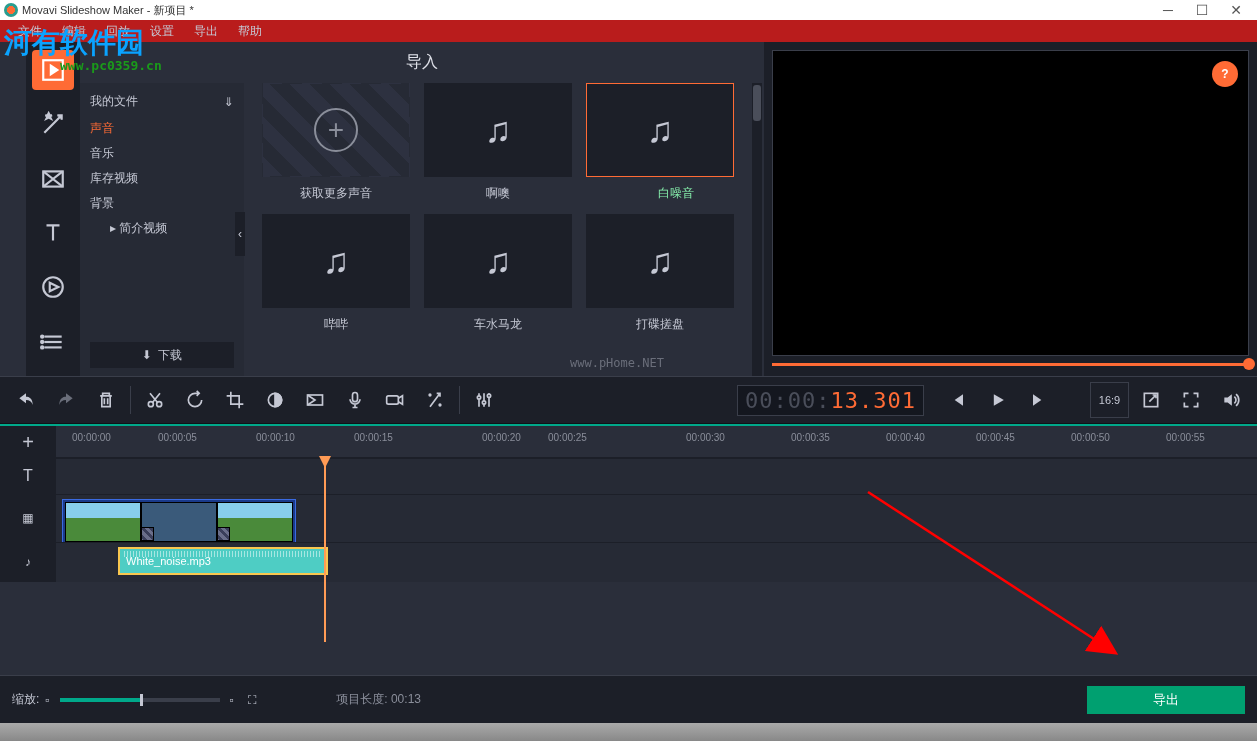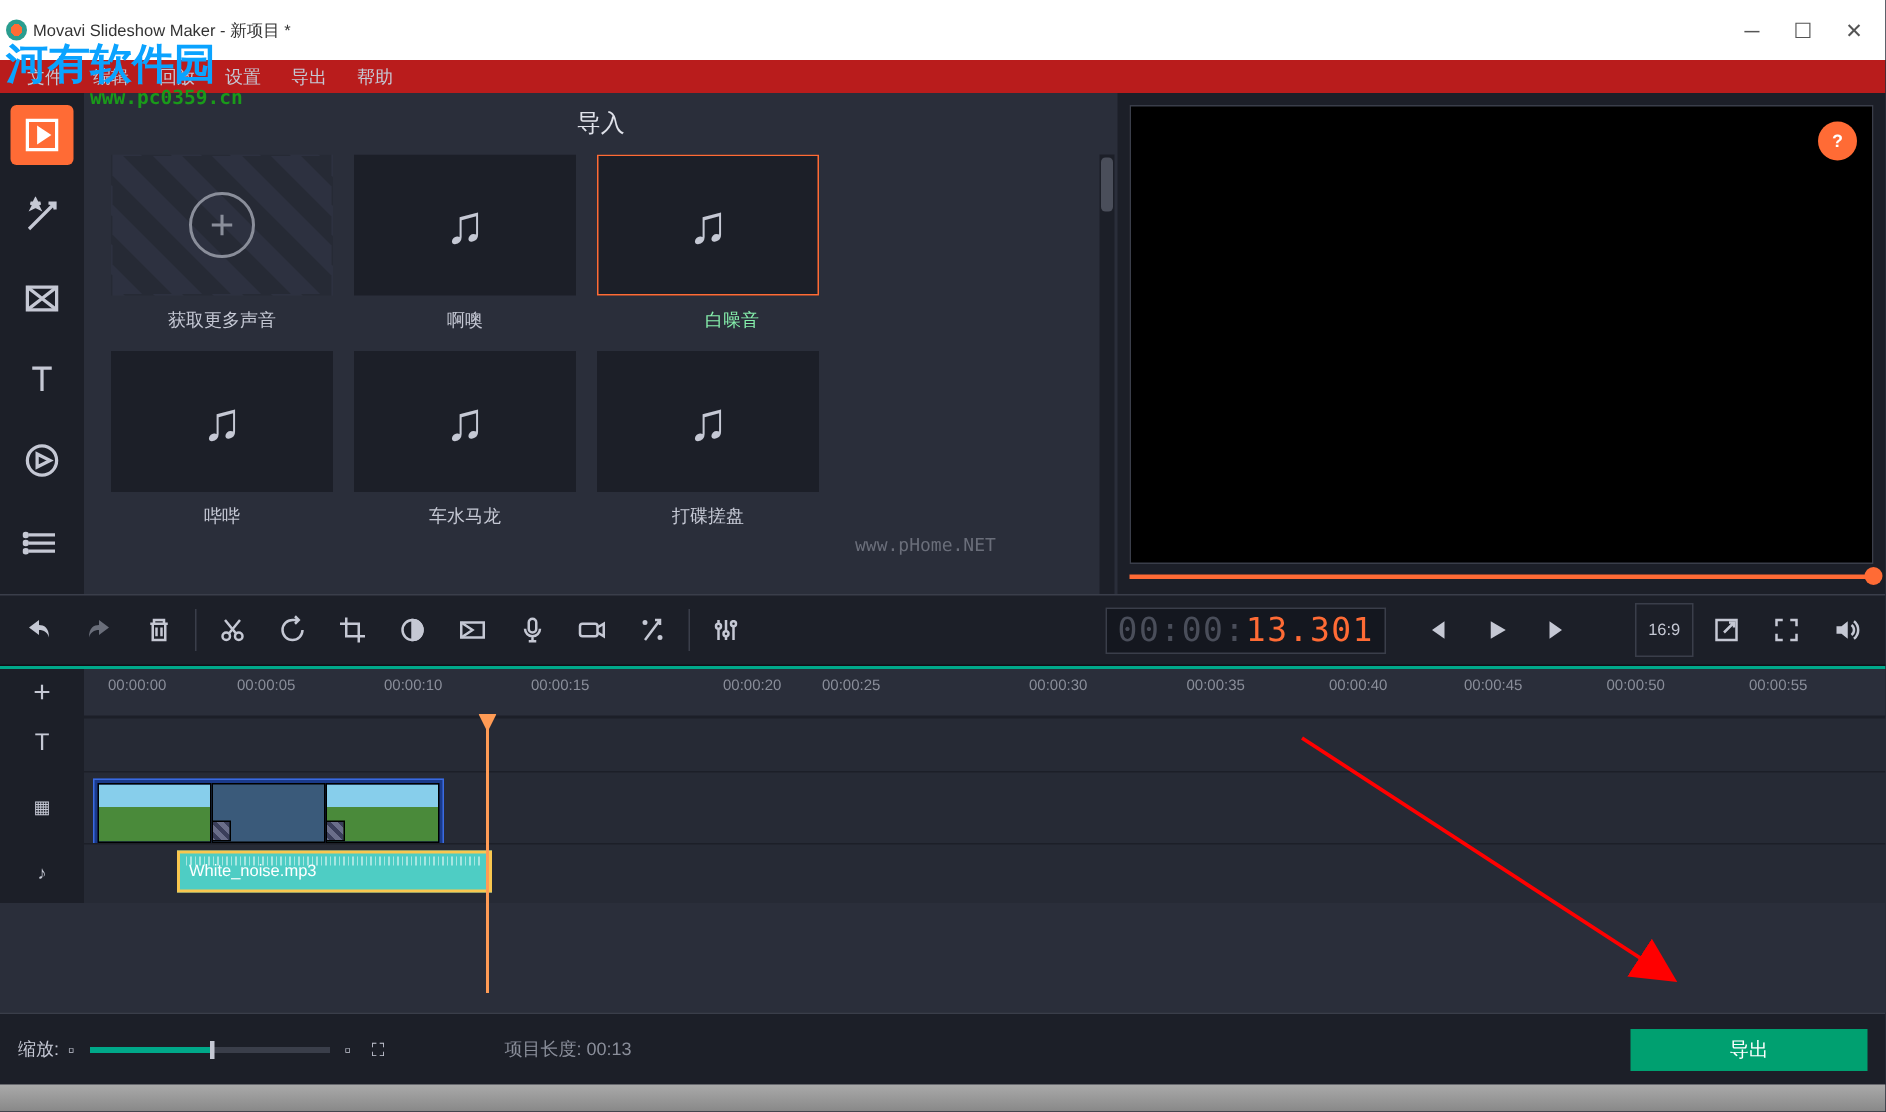--- a/index.html
+++ b/index.html
@@ -1,34 +1,34 @@
 <!DOCTYPE html>
 <html><head>
 <meta charset="utf-8">
 <style>
 * { margin: 0; padding: 0; box-sizing: border-box; user-select: none; }
 body { width: 1257px; height: 741px; background: #2a2e3a; font-family: "Microsoft YaHei", Arial, sans-serif; color: #c5c8d4; font-size: 12px; overflow: hidden; position: relative; }
 
 
-.titlebar { height: 40px; background: #fff; display: flex; align-items: center; padding: 0 4px; font-size: 11px; color: #333; }
+.titlebar { height: 20px; background: #fff; display: flex; align-items: center; padding: 0 4px; font-size: 11px; color: #333; }
 .titlebar .app-icon { width: 14px; height: 14px; background: radial-gradient(circle, #ff6b35 40%, #2a9d8f 40%); border-radius: 50%; margin-right: 4px; }
 .titlebar .spacer { flex: 1; }
 .titlebar .win-btn { width: 34px; height: 22px; display: flex; align-items: center; justify-content: center; font-size: 14px; color: #555; cursor: pointer; }
 
 
 .watermark { position: absolute; top: 24px; left: 4px; font-size: 28px; font-weight: bold; color: #0aa3ff; z-index: 5; pointer-events: none; }
 .watermark-sub { position: absolute; top: 58px; left: 60px; font-size: 13px; font-weight: bold; color: #1a9a1a; z-index: 5; pointer-events: none; font-family: monospace; }
 .watermark2 { position: absolute; top: 356px; left: 570px; font-size: 12px; color: #6a6e7a; z-index: 5; pointer-events: none; font-family: monospace; }
 
 
 .menubar { height: 22px; background: #b91c1c; display: flex; align-items: center; padding: 0 8px; }
 .menubar .menu-item { padding: 0 10px; font-size: 12px; color: #c5c8d4; cursor: pointer; }
 
 
-.main-area { height: 334px; display: flex; }
+.main-area { height: 334px; display: flex; margin-left: 26px; }
 .side-tools { width: 56px; background: #1c1f28; display: flex; flex-direction: column; align-items: center; padding-top: 8px; }
 .side-tool { width: 42px; height: 42px; margin-bottom: 14px; display: flex; align-items: center; justify-content: center; border-radius: 4px; cursor: pointer; }
 .side-tool.active { background: #ff6b35; }
 .side-tool svg { width: 26px; height: 26px; }
 
 .import-panel { flex: 1; display: flex; flex-direction: column; background: #2a2e3a; }
 .import-title { text-align: center; font-size: 16px; padding: 10px 0; color: #e0e2ea; }
 .import-body { flex: 1; display: flex; position: relative; }
 
 .file-tree { width: 164px; background: #262a35; padding: 6px 10px; font-size: 12px; position: relative; }
@@ -169,20 +169,36 @@
           <circle cx="2" cy="7" r="1" fill="#c5c8d4"></circle>
           <circle cx="2" cy="12" r="1" fill="#c5c8d4"></circle>
           <circle cx="2" cy="17" r="1" fill="#c5c8d4"></circle>
         </svg>
       </div>
   </div>
 
   <div class="import-panel">
     <div class="import-title">导入</div>
     <div class="import-body">
+      <div class="file-tree">
+        <div class="tree-header">
+          <span class="tree-item">我的文件</span>
+          <span>⇓</span>
+        </div>
+        <div class="tree-item active">声音</div>
+        <div class="tree-item">音乐</div>
+        <div class="tree-item">库存视频</div>
+        <div class="tree-item">背景</div>
+        <div class="tree-item indent">▸ <span>简介视频</span></div>
+        <div class="download-btn">
+            <span>⬇</span>
+            <span>下载</span>
+          </div>
+        <div class="collapse-handle">‹</div>
+      </div>
       <div class="sound-grid">
         <div class="sound-row">
           <div class="sound-card">
             <div class="sound-thumb pattern">
                 <div class="plus-circle">+</div>
               </div>
             <div class="sound-label">获取更多声音</div>
           </div>
           <div class="sound-card">
             <div class="sound-thumb">

